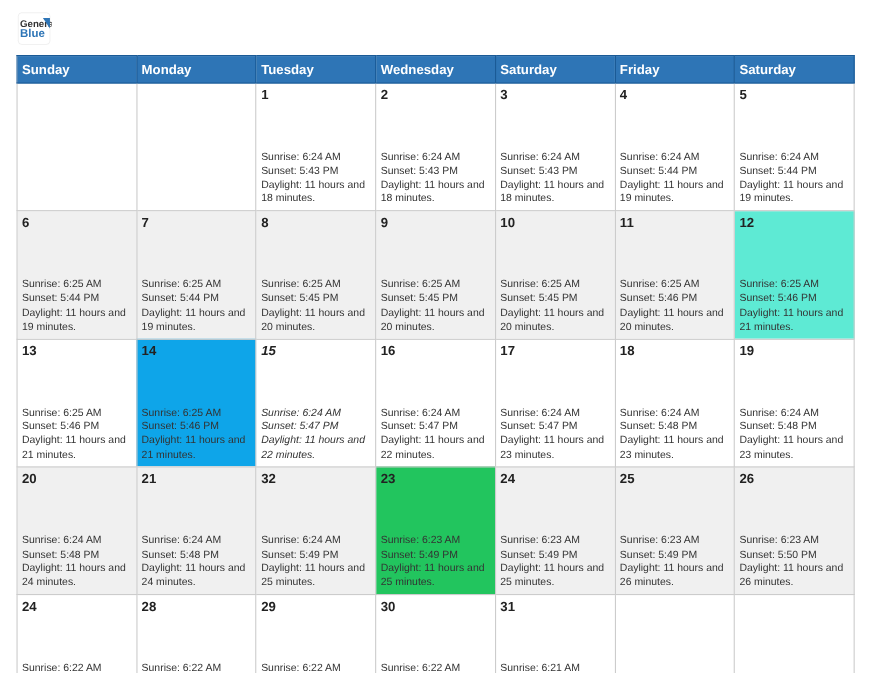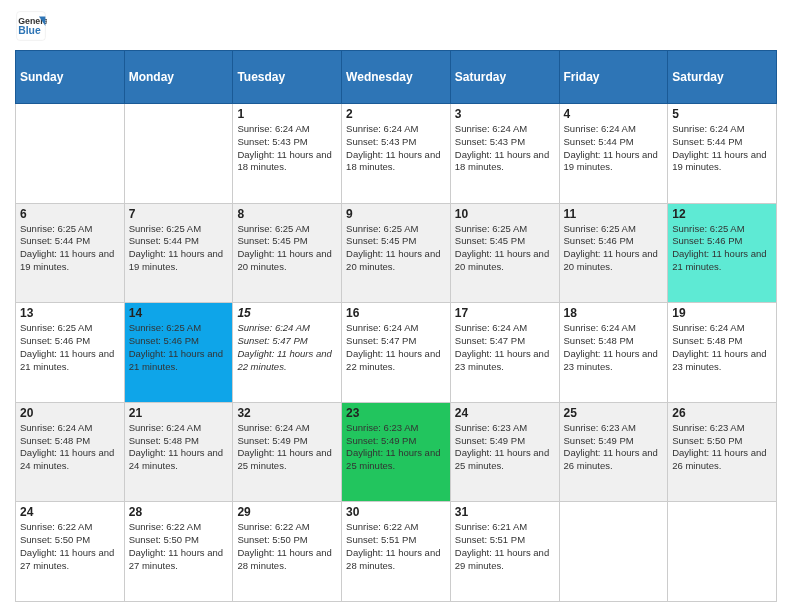--- a/index.html
+++ b/index.html
@@ -49,21 +49,21 @@
     .calendar {
       width: 100%;
       border-collapse: collapse;
       flex: 1;
     }
     .calendar th {
       background: #2e75b6;
       color: #fff;
       font-size: 12px;
       font-weight: bold;
-      padding: 19px 4px;
+      padding: 5px 4px;
       text-align: left;
       border: 1px solid #1a5a96;
     }
     .calendar td {
       border: 1px solid #ccc;
       vertical-align: top;
       padding: 3px 4px;
       width: calc(100% / 7);
       min-height: 80px;
       background: #fff;
@@ -75,20 +75,21 @@
       font-weight: bold;
       font-size: 12px;
       color: #222;
       display: block;
       margin-bottom: 2px;
     }
     .day-info {
       font-size: 9.5px;
       color: #333;
       line-height: 1.35;
+      margin-top: 44px;
     }
     .empty-cell {
       background: #fff;
     }
     .calendar tbody tr:nth-child(odd) td {
       background: #fff;
     }
     .calendar tbody tr:nth-child(even) td {
       background: #f0f0f0;
     }

